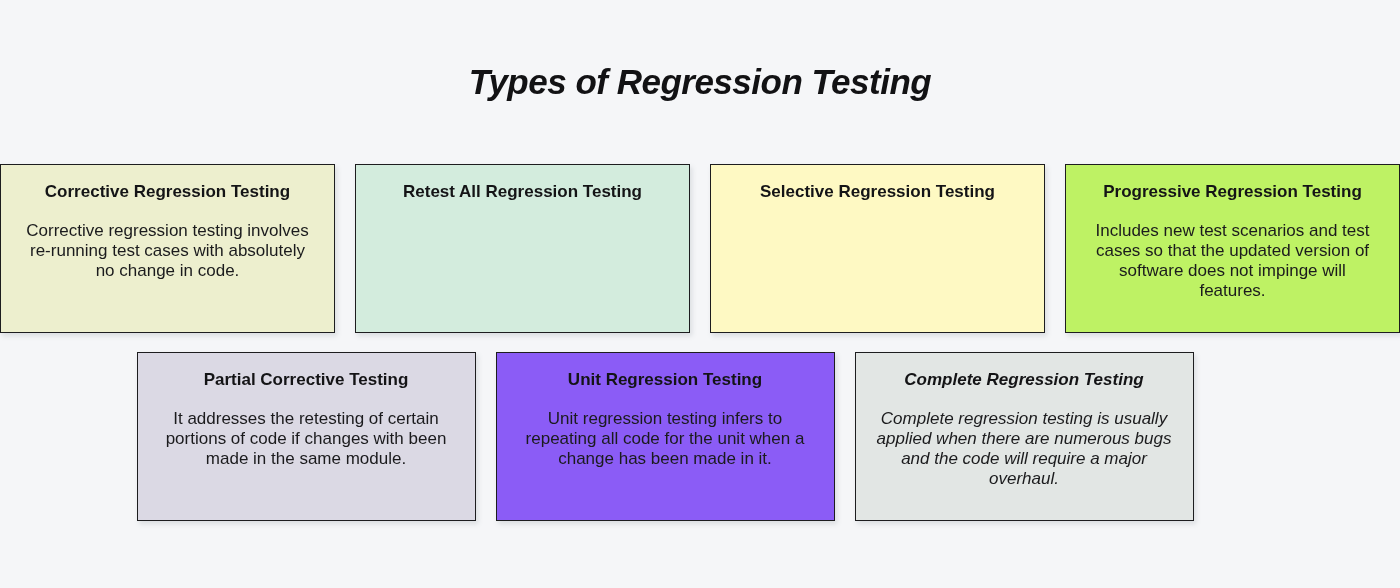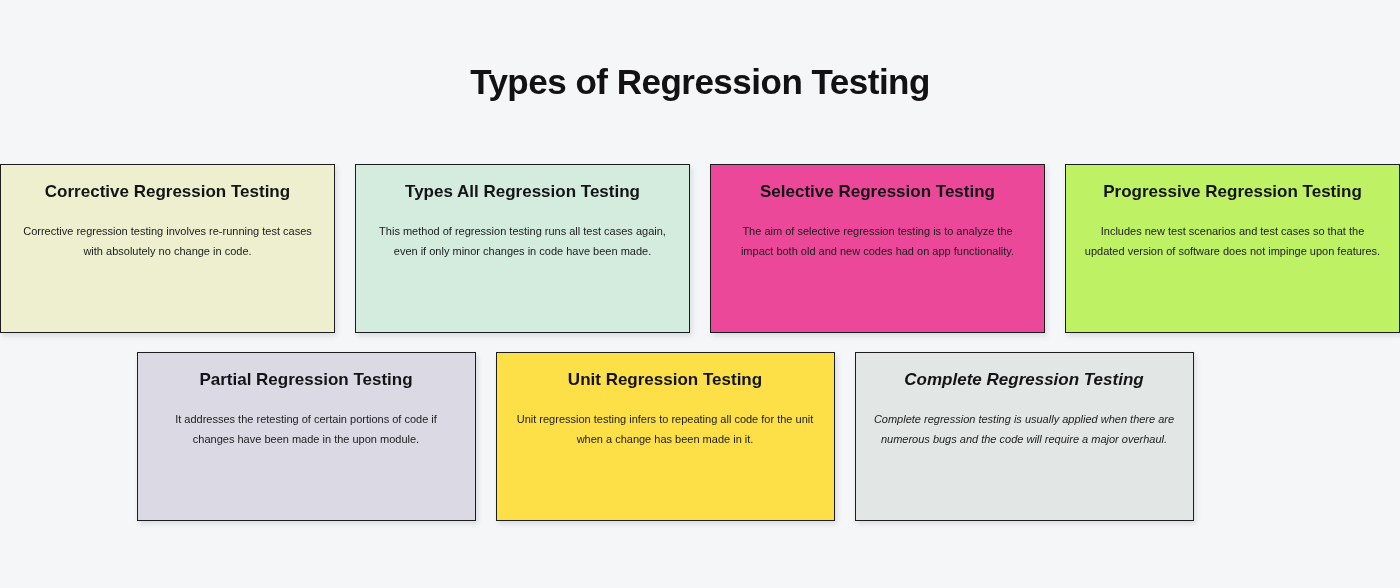--- a/index.html
+++ b/index.html
@@ -18,20 +18,21 @@
   .page-title {
     position: absolute;
     top: 62px;
     left: 0;
     width: 100%;
     text-align: center;
     font-size: 35px;
     font-weight: 700;
     color: #121214;
     letter-spacing: -0.5px;
+    font-style: italic;
   }
   .card-row {
     position: absolute;
     left: 0;
     width: 100%;
     display: flex;
     justify-content: center;
     gap: 20px;
   }
   .card-row.row-1 { top: 164px; }
@@ -46,64 +47,62 @@
     box-shadow: 2px 3px 5px rgba(100,110,120,0.18);
   }
   .card-title {
     font-size: 17px;
     font-weight: 700;
     line-height: 21px;
     color: #141416;
   }
   .card-body {
     margin-top: 19px;
-    font-size: 11px;
+    font-size: 17px;
     line-height: 20px;
     color: #1b1b1d;
   }
 </style>
 </head>
 <body>
 
 <div class="page">
 
   <h1 class="page-title">Types of Regression Testing</h1>
 
   <div class="card-row row-1">
 
     <div class="card" style="background-color: rgb(237, 239, 206);">
       <div class="card-title">Corrective Regression Testing</div>
       <div class="card-body">Corrective regression testing involves re-running test cases with absolutely no change in code.</div>
     </div>
 
     <div class="card" style="background-color: rgb(211, 236, 221);">
-      <div class="card-title">Types All Regression Testing</div>
-      <div class="card-body">This method of regression testing runs all test cases again, even if only minor changes in code have been made.</div>
+      <div class="card-title">Retest All Regression Testing</div>
     </div>
 
-    <div class="card" style="background-color: #ec4899;">
+    <div class="card" style="background-color: #fef9c3;">
       <div class="card-title">Selective Regression Testing</div>
-      <div class="card-body">The aim of selective regression testing is to analyze the impact both old and new codes had on app functionality.</div>
     </div>
 
     <div class="card" style="background-color: #bef264;">
       <div class="card-title">Progressive Regression Testing</div>
-      <div class="card-body">Includes new test scenarios and test cases so that the updated version of software does not impinge upon features.</div>
+      <div class="card-body">Includes new test scenarios and test cases so that the updated version of software does not impinge will features.</div>
     </div>
 
   </div>
 
   <div class="card-row row-2">
 
     <div class="card" style="background-color: rgb(219, 217, 228);">
-      <div class="card-title">Partial Regression Testing</div>
-      <div class="card-body">It addresses the retesting of certain portions of code if changes have been made in the upon module.</div>
+      <div class="card-title">Partial Corrective Testing</div>
+      <div class="card-body">It addresses the retesting of certain portions of code if changes with been made in the same module.</div>
     </div>
 
-    <div class="card" style="background-color: #fde047;">
+    <div class="card" style="background-color: #8b5cf6;">
       <div class="card-title">Unit Regression Testing</div>
       <div class="card-body">Unit regression testing infers to repeating all code for the unit when a change has been made in it.</div>
     </div>
 
     <div class="card" style="background-color: rgb(226, 230, 228); font-style: italic;">
       <div class="card-title">Complete Regression Testing</div>
       <div class="card-body">Complete regression testing is usually applied when there are numerous bugs and the code will require a major overhaul.</div>
     </div>
 
   </div>

